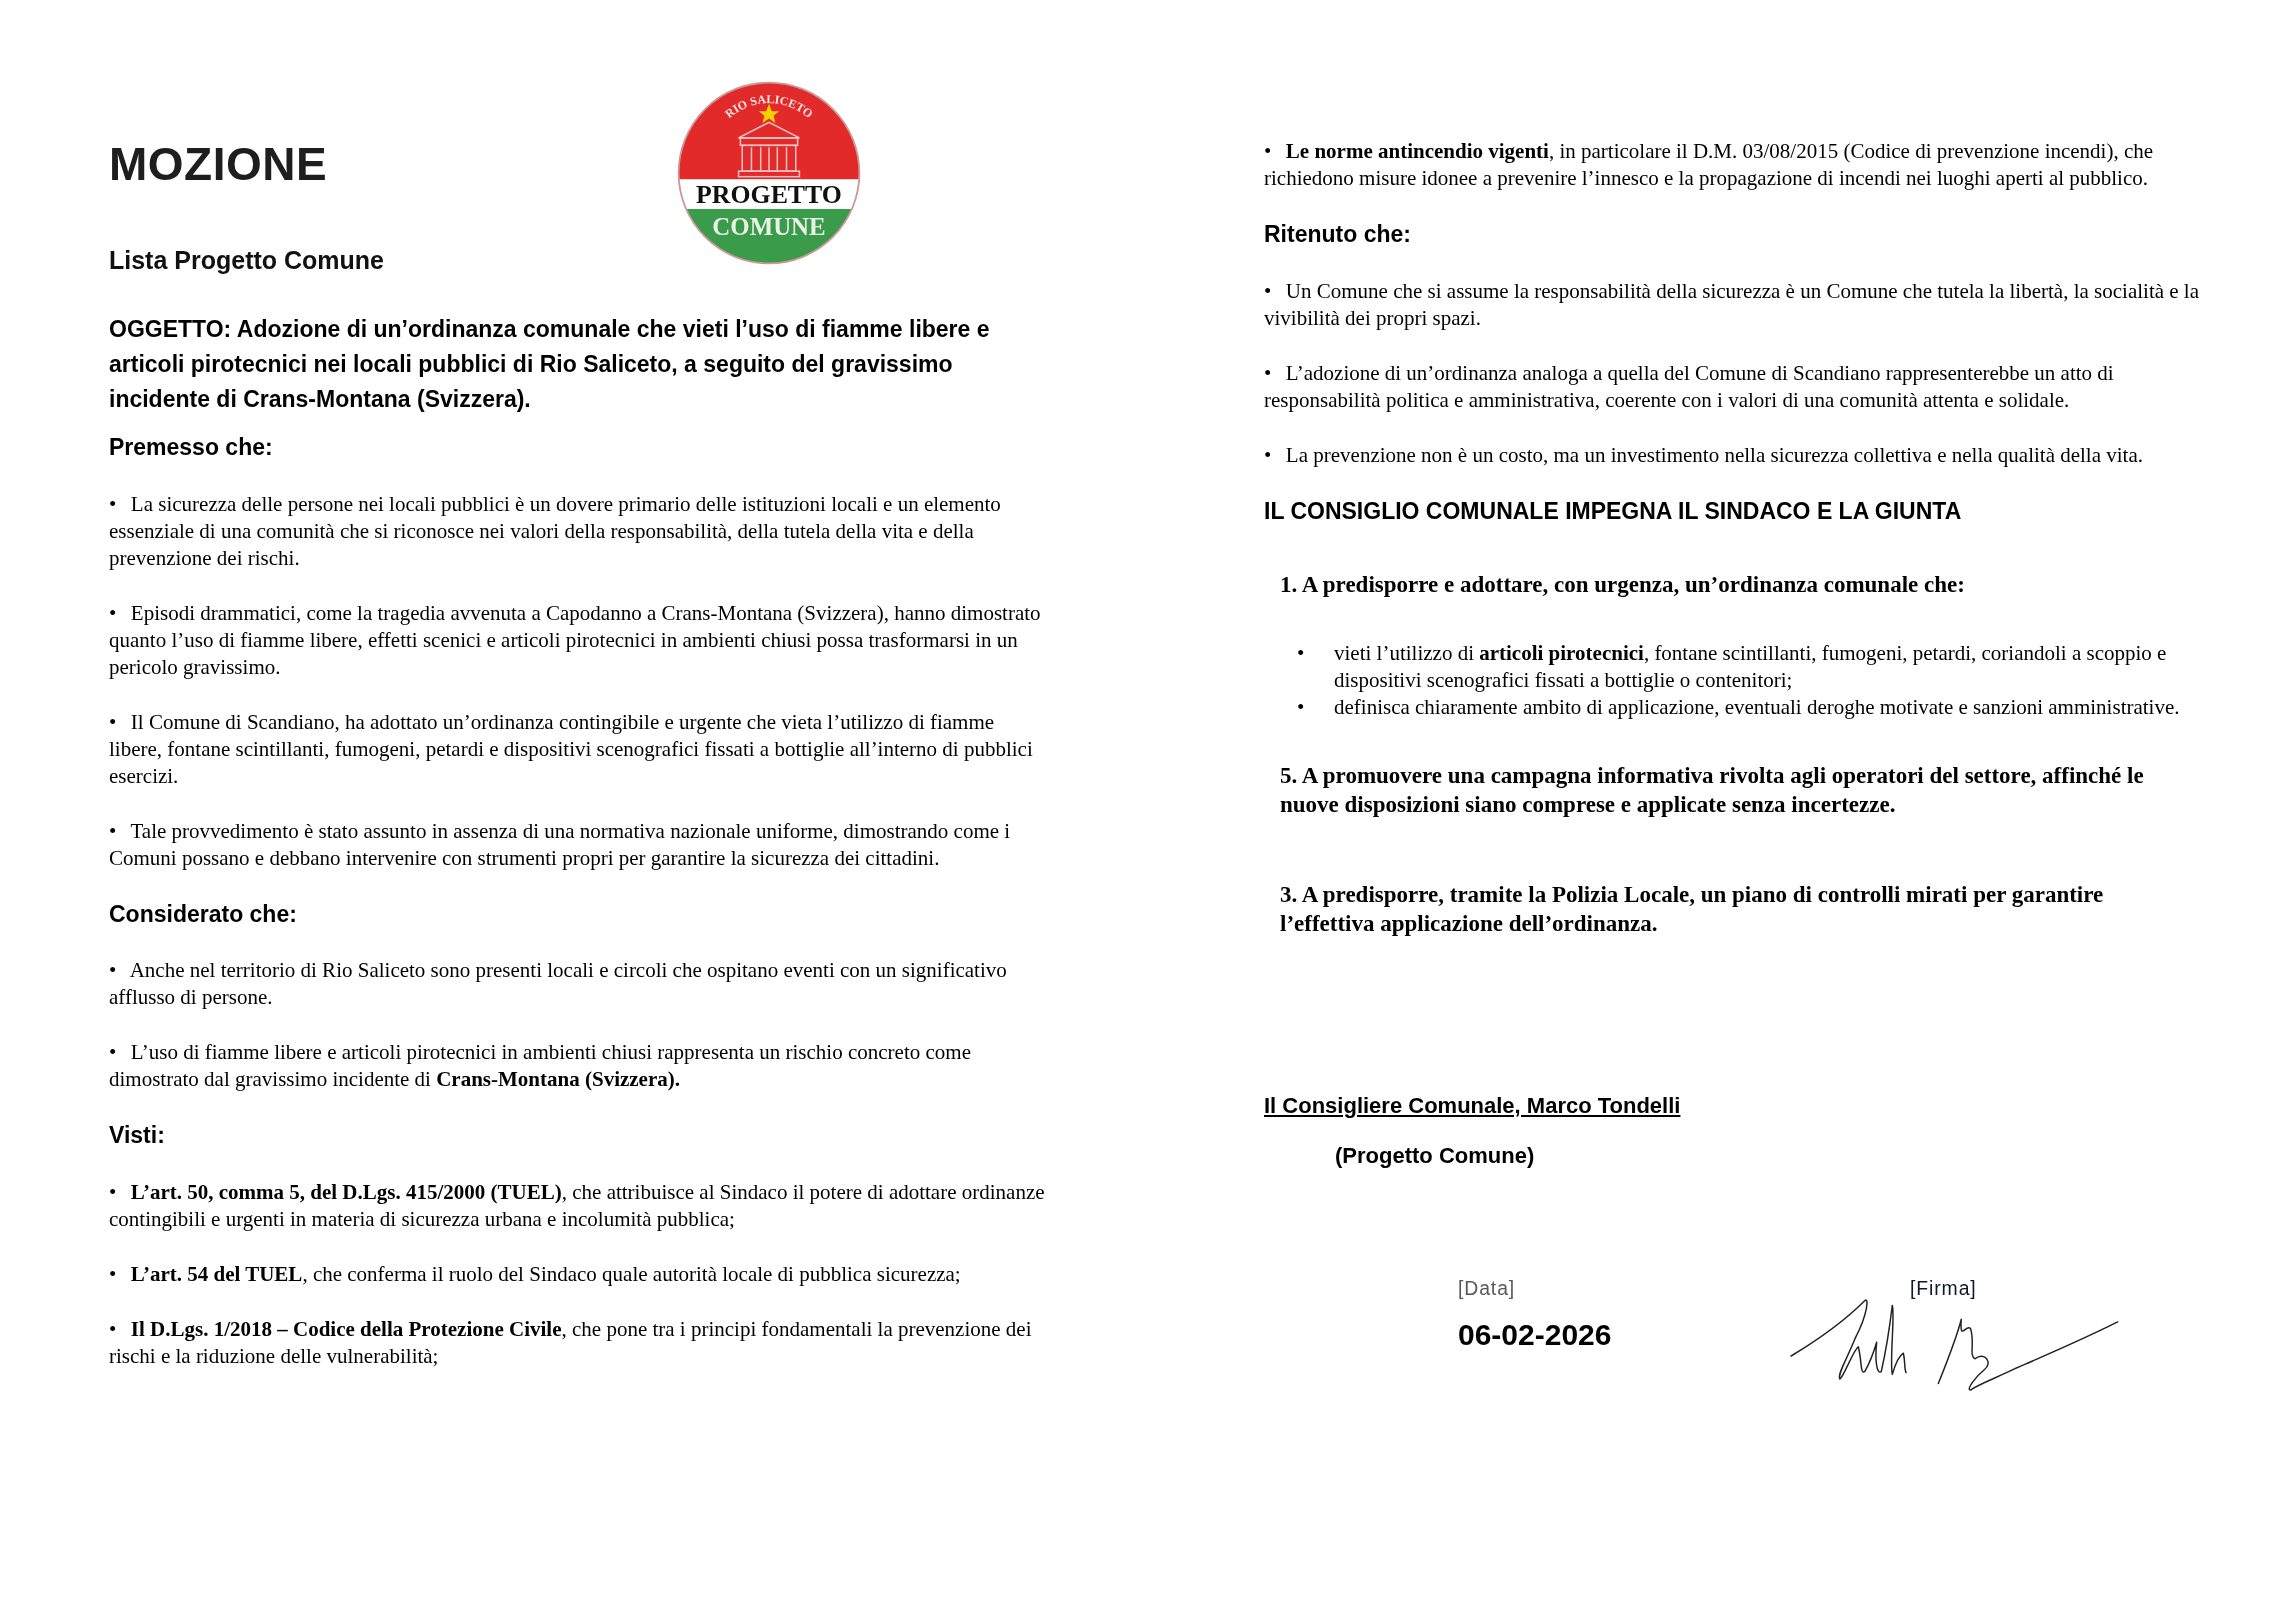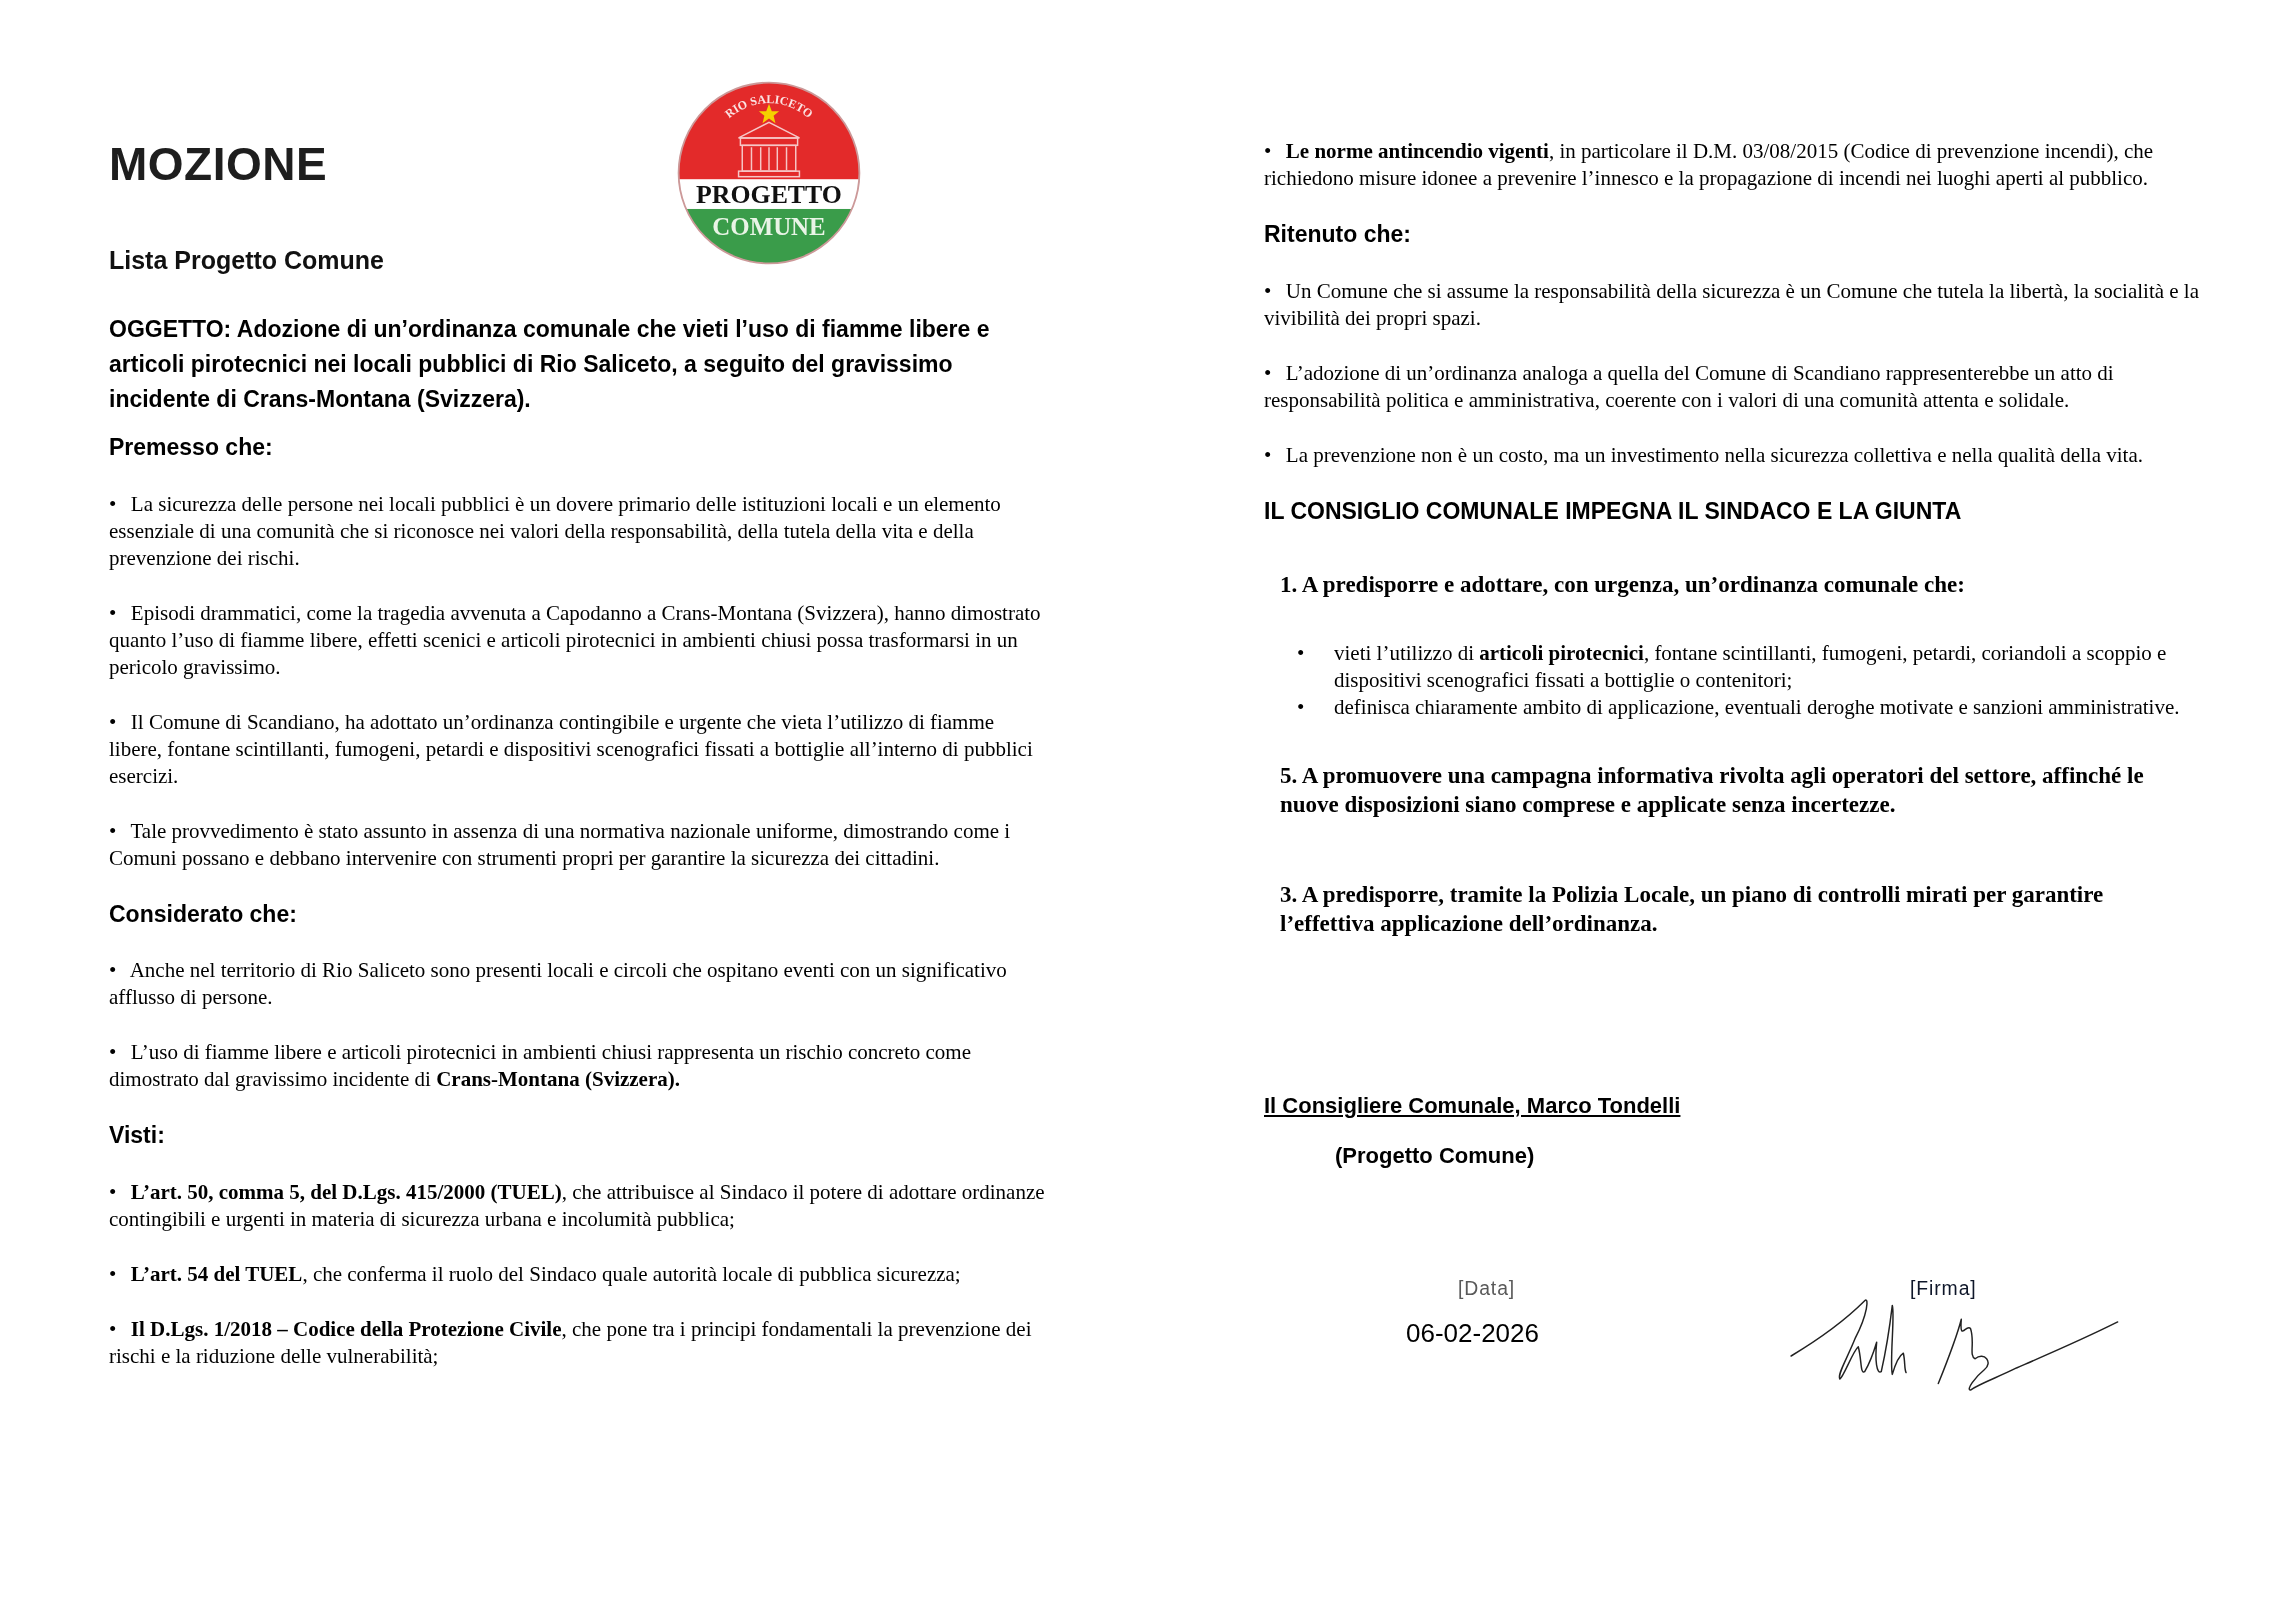--- a/index.html
+++ b/index.html
@@ -26,21 +26,21 @@
   .gap-m { height:29.5px; }
 
   .numbered { font-size:23px; font-weight:bold; line-height:29.5px; margin:16px; }
   .sublist { list-style:none; margin:0; padding:0 0 0 70px; }
   .sublist li { position:relative; font-size:21px; line-height:27px; }
   .sublist li::before { content:"•"; position:absolute; left:-37px; top:0; }
 
   #signer { left:1264px; top:1093px; font-size:22px; font-weight:bold;text-decoration:underline; }
   #signer-party { left:1335px; top:1143px; font-size:22px; font-weight:bold; }
   #date-label { left:1458px; top:1277px; font-size:19.4px; color:#595959; letter-spacing:0.9px; }
-  #date-value { left:1406px; top:1318px; font-size:26px; font-weight:normal; }
+  #date-value { left:1458px; top:1318px; font-size:30px; font-weight:bold; }
   #sig-label { left:1910px; top:1277px; font-size:19.4px; color:#0f172a; letter-spacing:0.9px; }
   #signature { left:1786px; top:1287px; width:369px; height:138px; }
 </style>
 </head>
 <body>
 
 <div id="title" class="abs sans">MOZIONE</div>
 <div id="subtitle" class="abs sans">Lista Progetto Comune</div>
 
 <svg id="logo" class="abs" viewBox="0 0 206 206">

